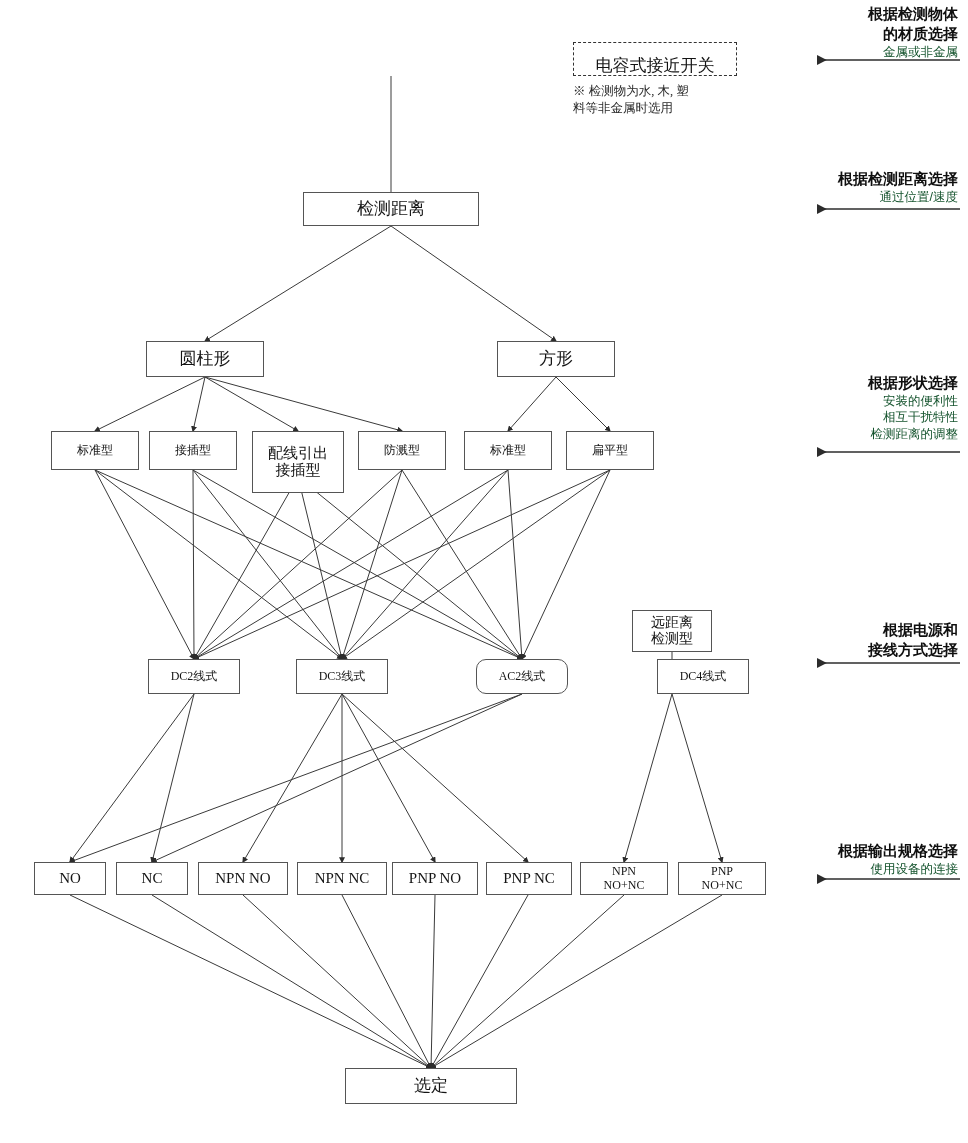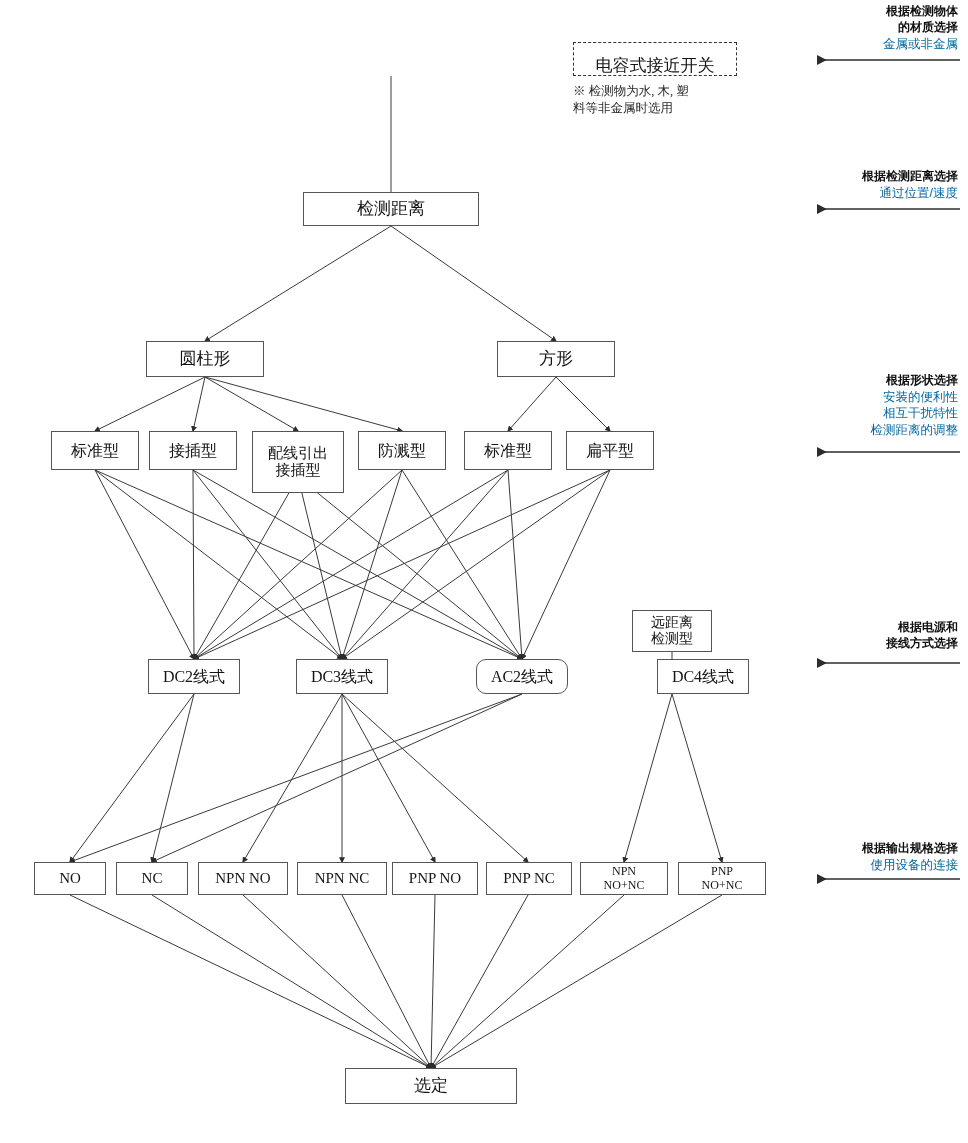--- a/index.html
+++ b/index.html
@@ -16,39 +16,39 @@
     border:1px solid #555;background:#fff;
     display:flex;align-items:center;justify-content:center;
     text-align:center;line-height:1.12;
     font-family:"Liberation Serif","DejaVu Serif",serif;
     color:#141414;
   }
   .node-box.dashed{border:1px dashed #333;align-items:flex-end;}
   .node-box .lbl{display:block;white-space:pre-line;}
 
   .f17{font-size:17px;}
-  .f16{font-size:16px;}
+  .f16{font-size:12px;}
   .f15{font-size:15px;}
   .f14{font-size:14px;}
   .f12{font-size:12px;}
 
   .note{
     position:absolute;
     font-family:"Liberation Serif","DejaVu Serif",serif;
     font-size:12.5px;line-height:1.35;color:#2a2a2a;
     white-space:pre-line;
   }
 
   .ann{
     position:absolute;text-align:right;
     font-family:"Liberation Sans","DejaVu Sans",sans-serif;
     line-height:1.32;
   }
-  .ann .ann-title{font-weight:bold;font-size:12px;color:#0f0f0f;display:block;white-space:pre-line;}
-  .ann .ann-sub{font-size:12.5px;color:#0369a1;display:block;white-space:pre-line;}
+  .ann .ann-title{font-weight:bold;font-size:15px;color:#0f0f0f;display:block;white-space:pre-line;}
+  .ann .ann-sub{font-size:12.5px;color:#14532d;display:block;white-space:pre-line;}
 </style>
 </head>
 <body>
 
 <div id="stage">
 
   <svg id="diagram" viewBox="0 0 968 1143" xmlns="http://www.w3.org/2000/svg">
     <defs>
       <marker id="arrowL" viewBox="0 0 10 10" refX="9" refY="5" markerWidth="7" markerHeight="7" orient="auto-start-reverse">
         <path d="M 10 0 L 0 5 L 10 10 z" fill="#2c2c2c"></path>

